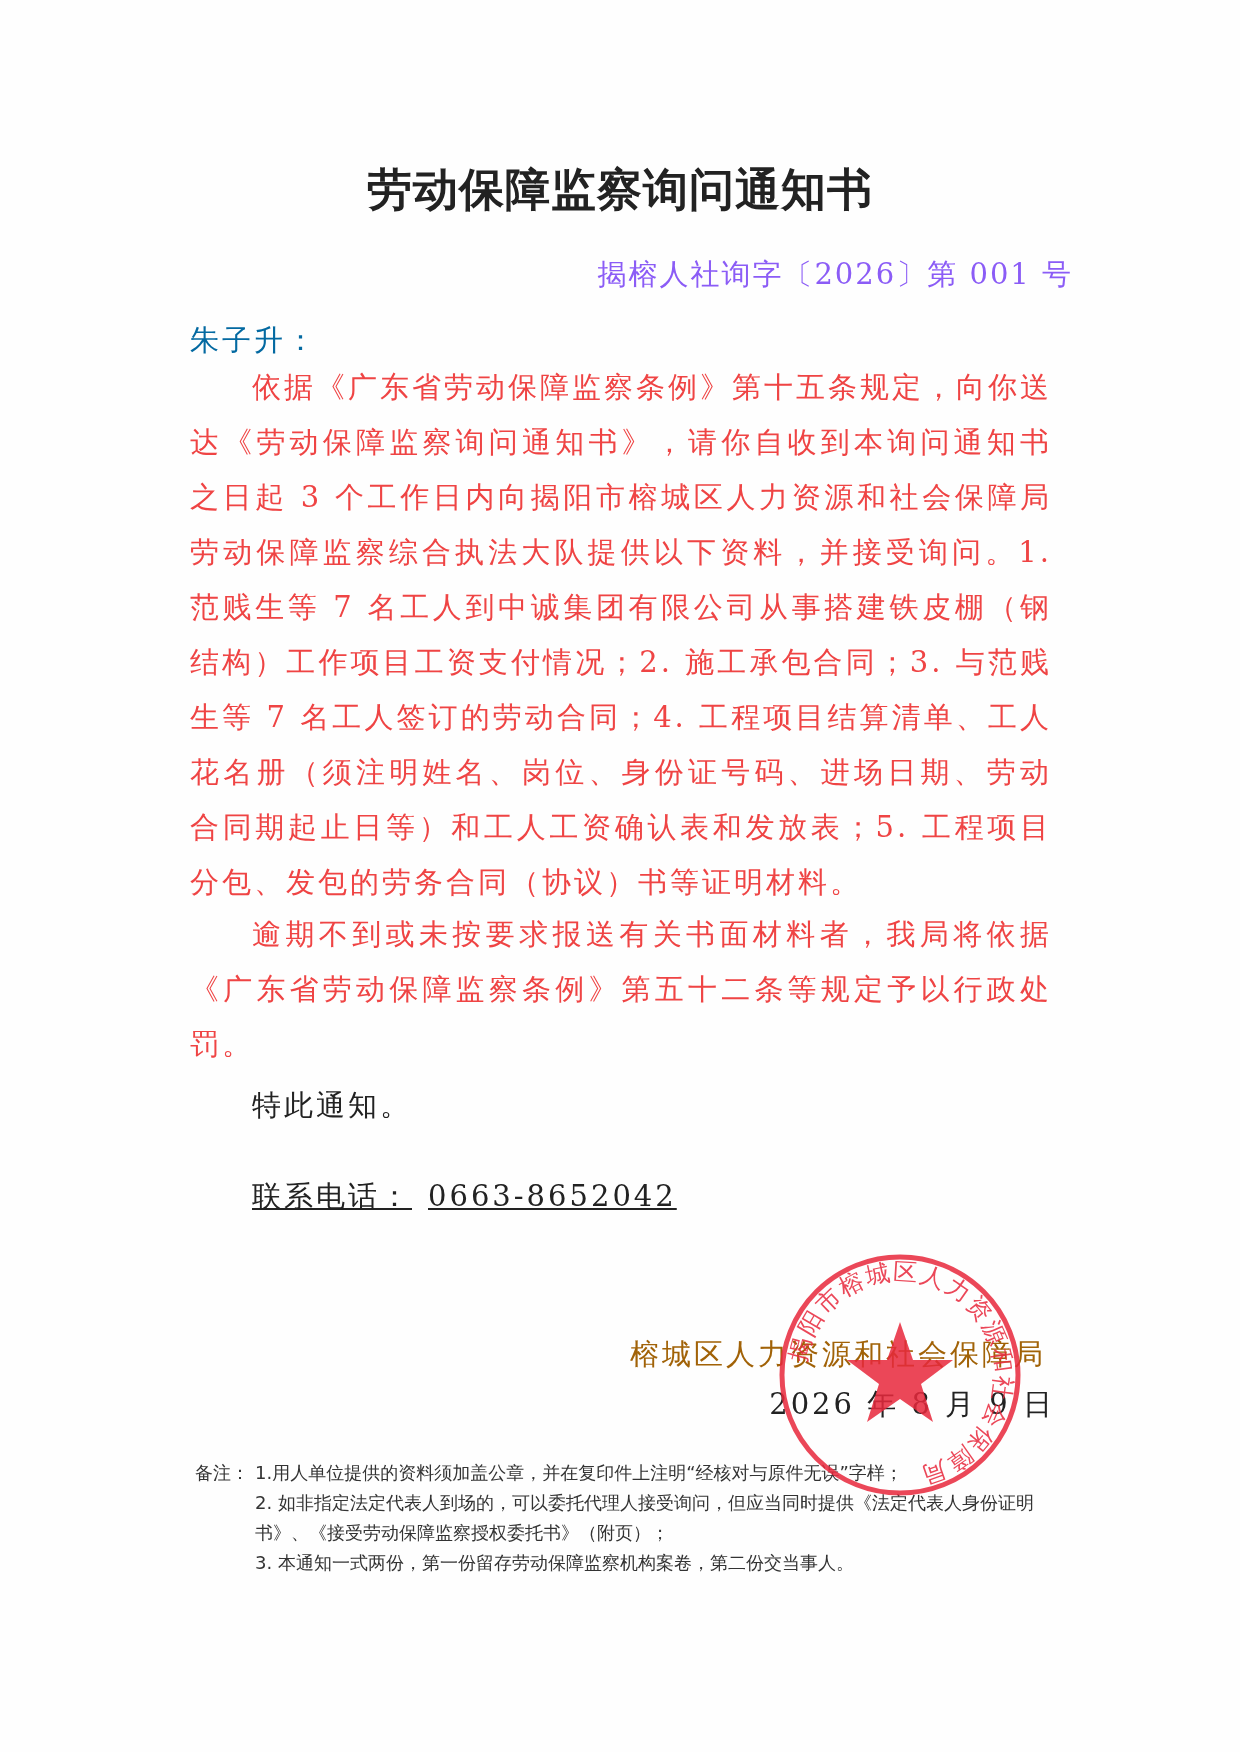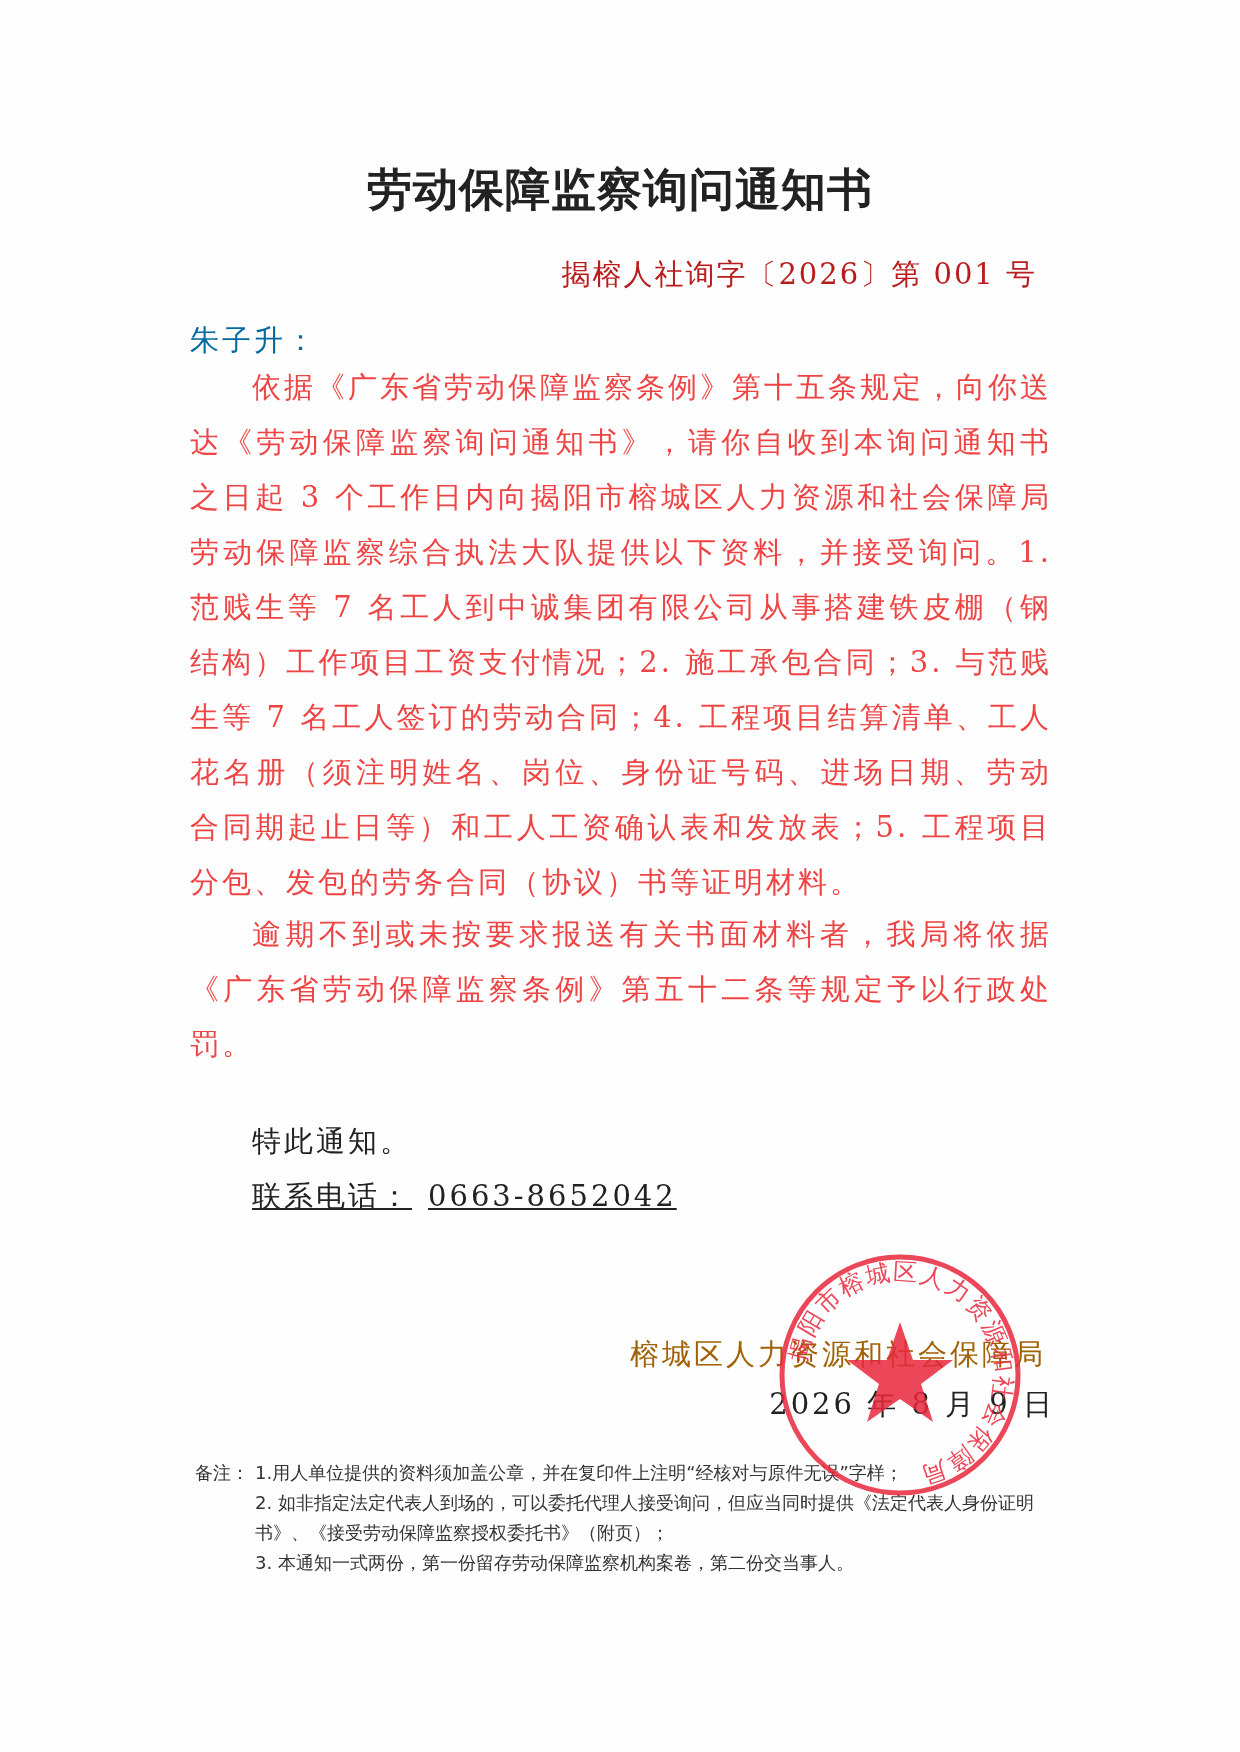--- a/index.html
+++ b/index.html
@@ -4,34 +4,34 @@
   <style>
     html, body { margin: 0; padding: 0; background: #ffffff; }
     body { width: 1240px; height: 1752px; position: relative; overflow: hidden; color: #1a1a1a; }
     .page { position: absolute; left: 0; top: 0; width: 1240px; height: 1752px; background: #fefefe; }
     .title {
       position: absolute; left: 0; width: 1240px; top: 160px; text-align: center;
       font-family: "DejaVu Serif", "Liberation Serif", serif; font-weight: bold;
       font-size: 45px; letter-spacing: 1px; color: #222;
     }
     .docno {
-      position: absolute; right: 203px; top: 255px;
-      font-family: "DejaVu Serif", "Liberation Serif", serif; font-size: 29px; color: #b91c1c;
+      position: absolute; right: 167px; top: 255px;
+      font-family: "DejaVu Serif", "Liberation Serif", serif; font-size: 29px; color: #8b5cf6;
       letter-spacing: 2px;
     }
     .body-text {
       position: absolute; left: 190px; width: 862px;
       font-family: "DejaVu Serif", "Liberation Serif", serif; font-size: 29px; color: #ef4444;
       line-height: 55px; letter-spacing: 3px; text-align: justify;
     }
     .recipient { top: 313px; color: #0369a1; }
     .para1 { top: 360px; text-indent: 62px; }
     .para2 { top: 907px; text-indent: 62px; }
     .line { position: absolute; left: 252px; font-family: "DejaVu Serif", "Liberation Serif", serif; font-size: 29px; color: #222; letter-spacing: 3px; }
-    .closing { top: 1122px; }
+    .closing { top: 1086px; }
     .contact { top: 1123px; }
     .phone { top: 1177px; text-decoration: underline; }
     .phone .num { margin-left: 16px; }
     .org { position: absolute; right: 194px; top: 1335px; font-family: "DejaVu Serif", "Liberation Serif", serif; font-size: 29px; color: #a16207; letter-spacing: 3px; z-index: 2; }
     .date { position: absolute; right: 185px; top: 1385px; font-family: "DejaVu Serif", "Liberation Serif", serif; font-size: 29px; color: #222; letter-spacing: 3px; z-index: 2; }
     .stamp { position: absolute; left: 775px; top: 1250px; width: 250px; height: 250px; z-index: 3; opacity: 0.85; }
     .notes {
       position: absolute; left: 195px; top: 1458px; width: 880px;
       font-family: "DejaVu Sans", "Liberation Sans", sans-serif; font-size: 18px; color: #333; line-height: 30px;
     }

